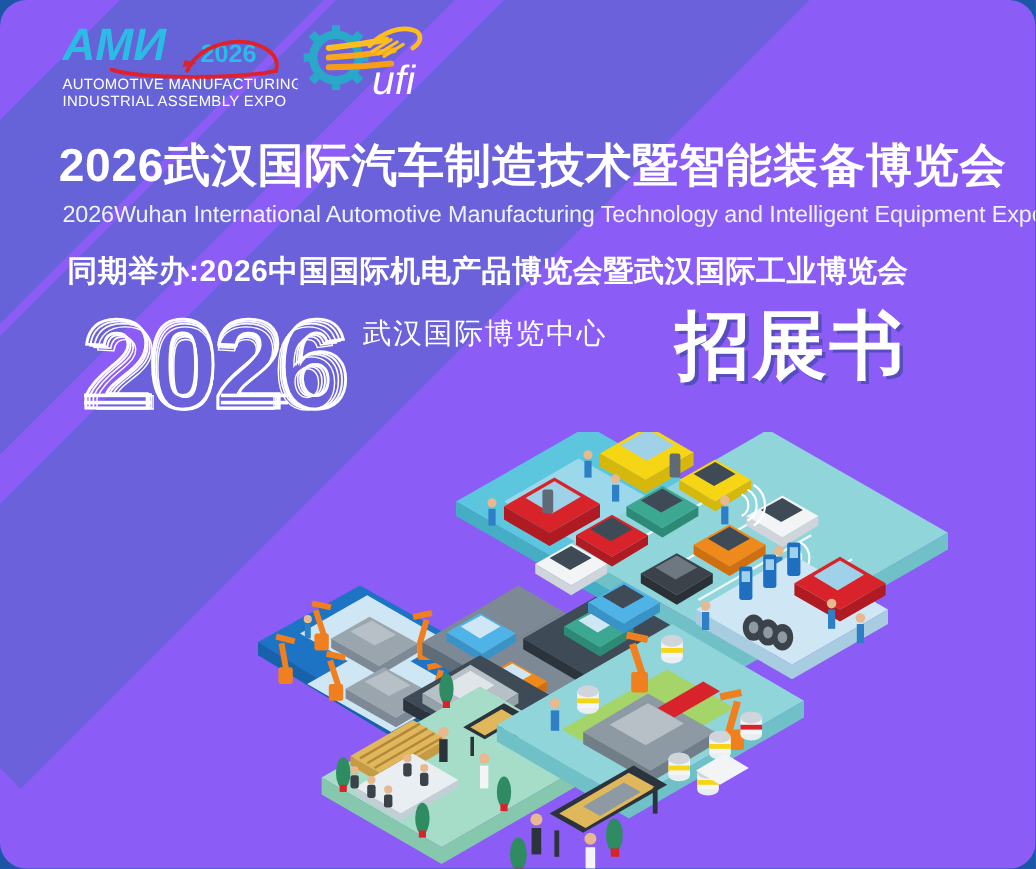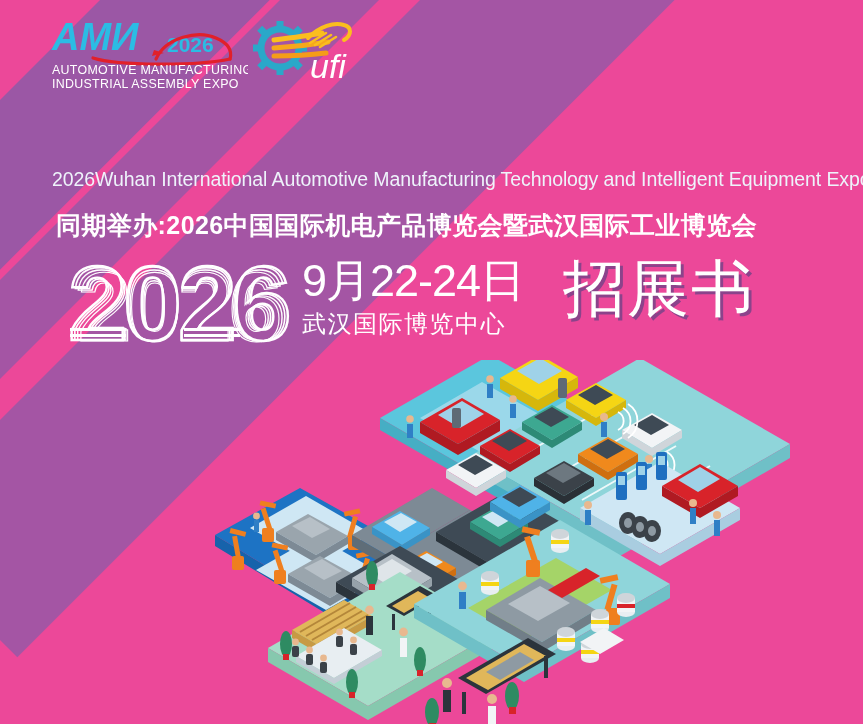--- a/index.html
+++ b/index.html
@@ -6,22 +6,23 @@
   * { margin:0; padding:0; box-sizing:border-box; }
   html, body {
     width:863px; height:724px;
     font-family:"Liberation Sans", sans-serif;
     overflow:hidden;
     background:#1b57a6;
   }
   #poster {
     position:relative;
     width:863px; height:724px;
-    background:#ec4899;
+    background:#8b5cf6;
     overflow:hidden;
+    border-radius:22px;
   }
 
   
   .bands { position:absolute; inset:0; overflow:hidden; }
   .band {
     position:absolute;
     background:#3a6ab3;
     opacity:.55;
     transform-origin:top left;
     transform:rotate(45deg);
@@ -96,21 +97,21 @@
     font-size:24px;
     font-weight:500;
     letter-spacing:1.5px;
     margin-top:4px;
     white-space:nowrap;
   }
 
   .zhaozhan {
     position:absolute; left:563px; top:258px;
     font-size:62px;
-    font-weight:normal;
+    font-weight:bold;
     color:#ffffff;
     letter-spacing:2px;
     line-height:1;
     white-space:nowrap;
     text-shadow:3px 3px 0 rgba(22,62,122,.45);
   }
 
   
   .illustration {
     position:absolute; left:0; top:360px;
@@ -178,20 +179,21 @@
           <path d="M62 27 L78 17" stroke="#fbbe1e" stroke-width="2.6"></path>
           <path d="M67 29 L83 19" stroke="#fbbe1e" stroke-width="2.6"></path>
           <path d="M72 31 L88 21" stroke="#fbbe1e" stroke-width="2.6"></path>
         </g>
 
         <text x="62" y="62" font-family="Liberation Sans, sans-serif" font-size="34" font-weight="500" fill="#ffffff">ufi</text>
       </svg>
     </div>
   </div>
 
+  <div class="title-cn">2026武汉国际汽车制造技术暨智能装备博览会</div>
 
   <div class="title-en">2026Wuhan International Automotive Manufacturing Technology and Intelligent Equipment Expo</div>
 
   <div class="title-sub">同期举办:2026中国国际机电产品博览会暨武汉国际工业博览会</div>
 
   <div class="year-block">
     <svg width="232" height="98" viewBox="0 0 232 98">
       <defs>
 
         <clipPath id="yearclip">
@@ -212,21 +214,20 @@
       <g fill="#ffffff">
         <rect x="4" y="76" width="56" height="3"></rect>
         <rect x="4" y="82" width="56" height="3"></rect>
         <rect x="118" y="76" width="56" height="3"></rect>
         <rect x="118" y="82" width="56" height="3"></rect>
       </g>
     </svg>
   </div>
 
   <div class="date-block">
-    <div class="date-line1">9月22-24日</div>
     <div class="date-line2">武汉国际博览中心</div>
   </div>
 
   <div class="zhaozhan">招展书</div>
 
   <div class="illustration">
     <svg width="863" height="364" viewBox="0 0 863 364">
 
       <g>
 

